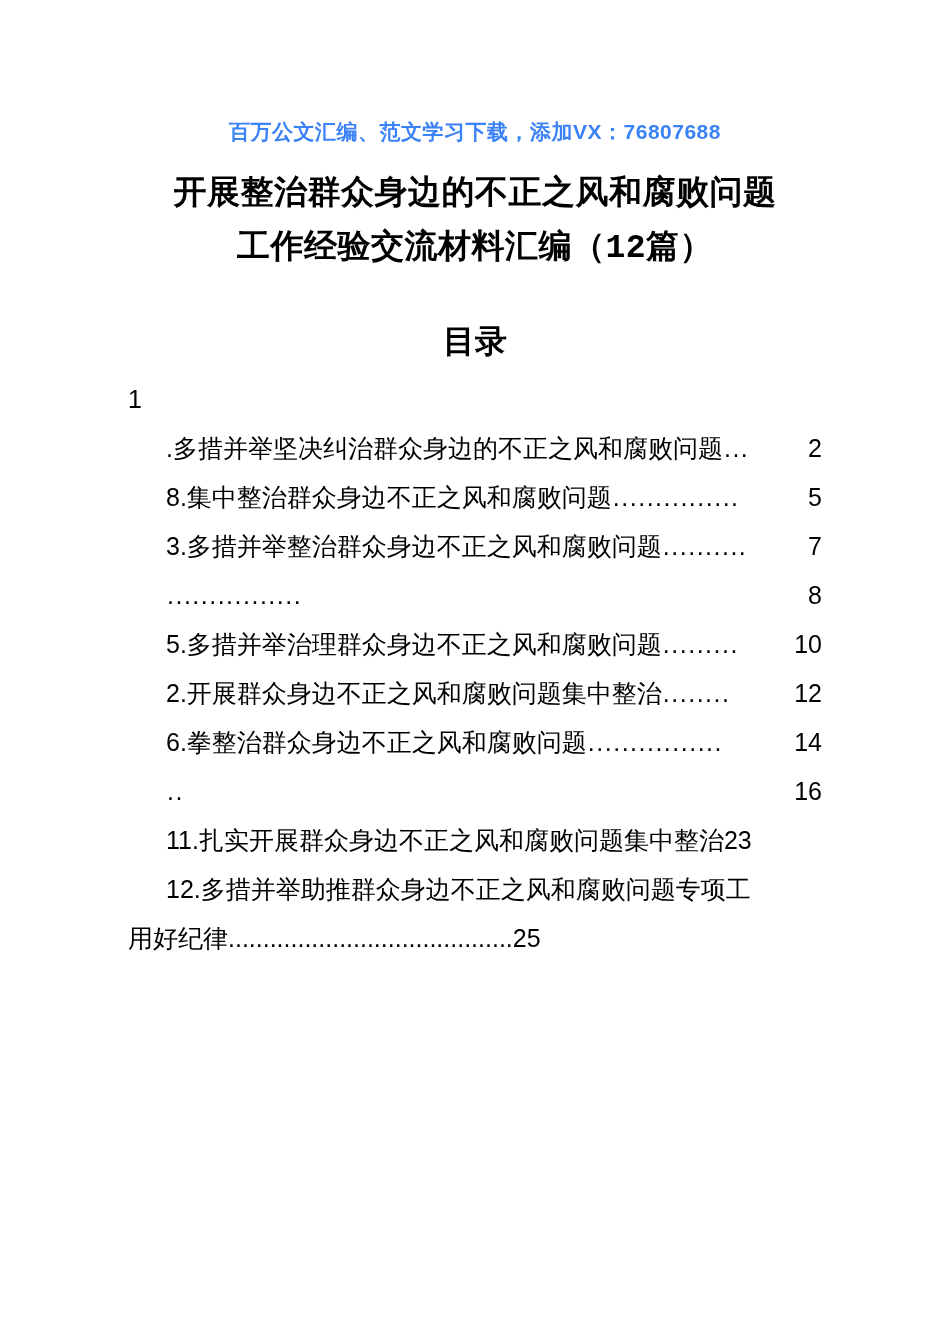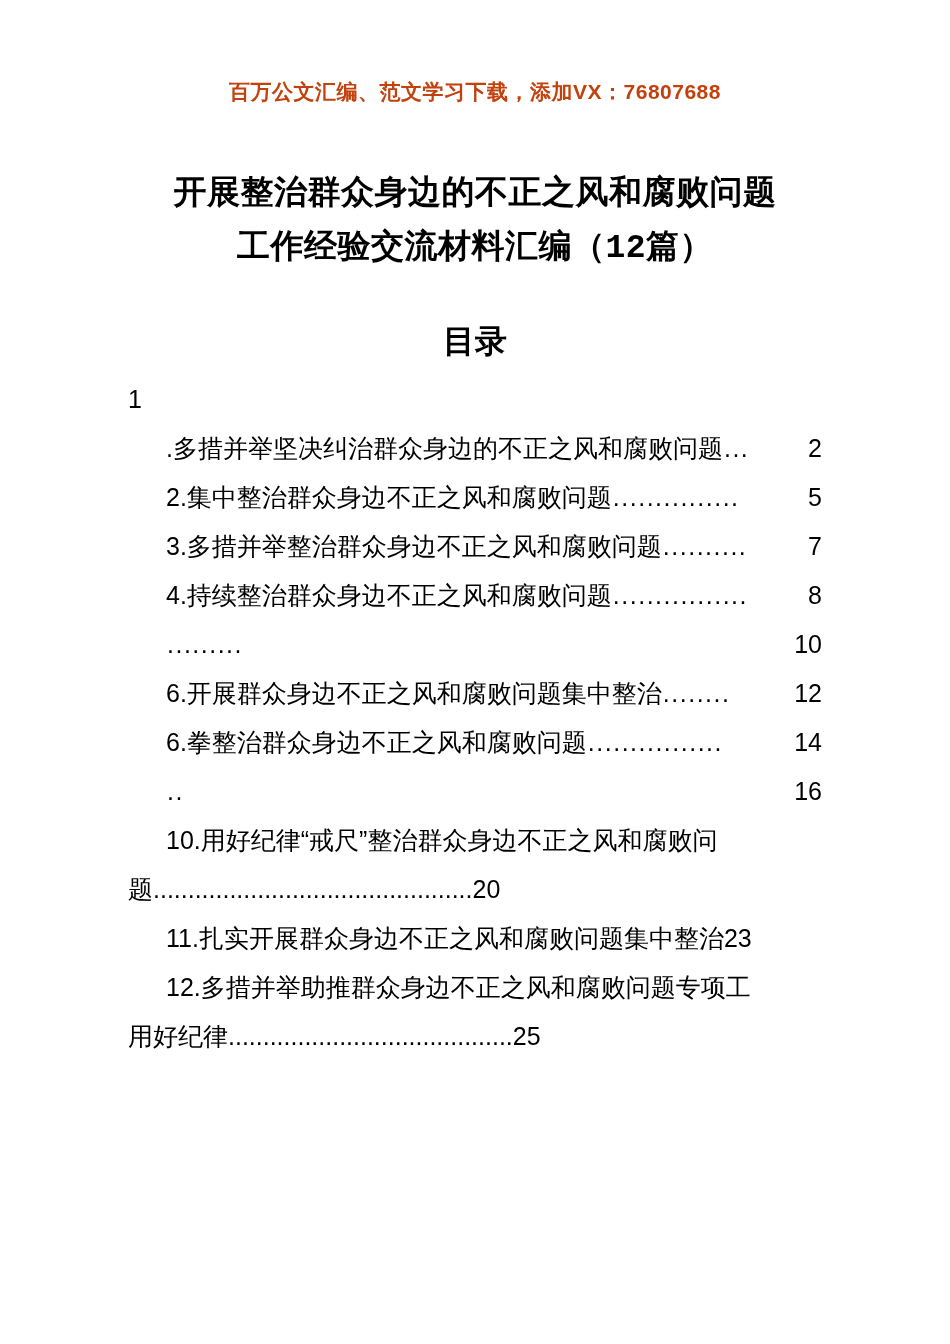--- a/index.html
+++ b/index.html
@@ -98,21 +98,21 @@
     width: 100%;
     margin-left: -38px;
     width: calc(100% + 38px);
   }
 </style>
 </head>
 <body>
 
 <div class="page">
 
-  <div class="ad-banner" style="color: #c2410c;">百万公文汇编、范文学习下载，添加VX：76807688</div>
+  <div class="ad-banner" style="color: #3b82f6; margin-top: 40px;">百万公文汇编、范文学习下载，添加VX：76807688</div>
 
   <div class="doc-title">
     <div>开展整治群众身边的不正之风和腐败问题</div>
     <div>工作经验交流材料汇编（12篇）</div>
   </div>
 
   <div class="toc-heading">目录</div>
 
   <div class="toc">
     <div class="toc-entry">
@@ -121,74 +121,63 @@
     <div id="toc-list">
         <div class="toc-entry toc-indent">
           <div class="toc-row">
             <span class="label">.多措并举坚决纠治群众身边的不正之风和腐败问题</span>
             <span class="dots">...</span>
             <span class="pg">2</span>
           </div>
         </div>
         <div class="toc-entry toc-indent">
           <div class="toc-row">
-            <span class="label">2.集中整治群众身边不正之风和腐败问题</span>
+            <span class="label">8.集中整治群众身边不正之风和腐败问题</span>
             <span class="dots">...............</span>
             <span class="pg">5</span>
           </div>
         </div>
         <div class="toc-entry toc-indent">
           <div class="toc-row">
             <span class="label">3.多措并举整治群众身边不正之风和腐败问题</span>
             <span class="dots">..........</span>
             <span class="pg">7</span>
           </div>
         </div>
         <div class="toc-entry toc-indent">
           <div class="toc-row">
-            <span class="label">4.持续整治群众身边不正之风和腐败问题</span>
             <span class="dots">................</span>
             <span class="pg">8</span>
           </div>
         </div>
         <div class="toc-entry toc-indent">
           <div class="toc-row">
+            <span class="label">5.多措并举治理群众身边不正之风和腐败问题</span>
             <span class="dots">.........</span>
             <span class="pg">10</span>
           </div>
         </div>
         <div class="toc-entry toc-indent">
           <div class="toc-row">
-            <span class="label">6.开展群众身边不正之风和腐败问题集中整治</span>
+            <span class="label">2.开展群众身边不正之风和腐败问题集中整治</span>
             <span class="dots">........</span>
             <span class="pg">12</span>
           </div>
         </div>
         <div class="toc-entry toc-indent">
           <div class="toc-row">
             <span class="label">6.拳整治群众身边不正之风和腐败问题</span>
             <span class="dots">................</span>
             <span class="pg">14</span>
           </div>
         </div>
         <div class="toc-entry toc-indent">
           <div class="toc-row">
             <span class="dots">..</span>
             <span class="pg">16</span>
-          </div>
-        </div>
-        <div class="toc-entry toc-indent">
-          <div class="toc-row toc-nodots">
-            <span class="label">10.用好纪律“戒尺”整治群众身边不正之风和腐败问</span>
-            <span class="pg"></span>
-          </div>
-          <div class="toc-wrap-line">
-            <span class="label">题</span>
-            <span class="dots">..............................................</span>
-            <span class="pg">20</span>
           </div>
         </div>
         <div class="toc-entry toc-indent">
           <div class="toc-row toc-nodots">
             <span class="label">11.扎实开展群众身边不正之风和腐败问题集中整治</span>
             <span class="pg">23</span>
           </div>
         </div>
         <div class="toc-entry toc-indent">
           <div class="toc-row toc-nodots">

